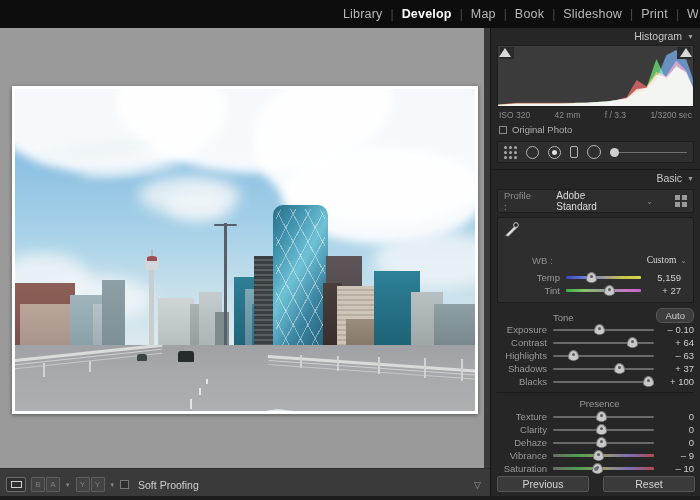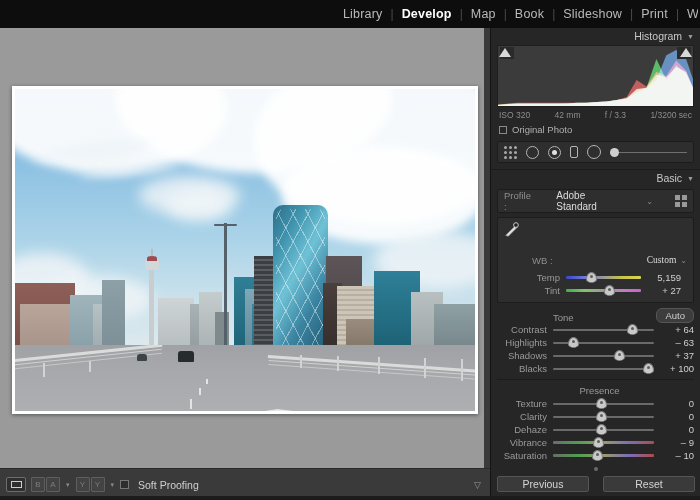--- a/index.html
+++ b/index.html
@@ -477,20 +477,28 @@
           </div>
       </div>
 
       <div class="tone-head">
         <span class="tone-title">Tone</span>
         <span class="auto-btn">Auto</span>
       </div>
 
       <div id="tone-sliders">
           <div class="sl">
+            <div class="sl-name">Exposure</div>
+            <div class="sl-track">
+              <div class="sl-bar"></div>
+              <div class="sl-knob" style="left: 46%;"></div>
+            </div>
+            <div class="sl-val">– 0.10</div>
+          </div>
+          <div class="sl">
             <div class="sl-name">Contrast</div>
             <div class="sl-track">
               <div class="sl-bar"></div>
               <div class="sl-knob" style="left: 79%;"></div>
             </div>
             <div class="sl-val">+ 64</div>
           </div>
           <div class="sl">
             <div class="sl-name">Highlights</div>
             <div class="sl-track">

